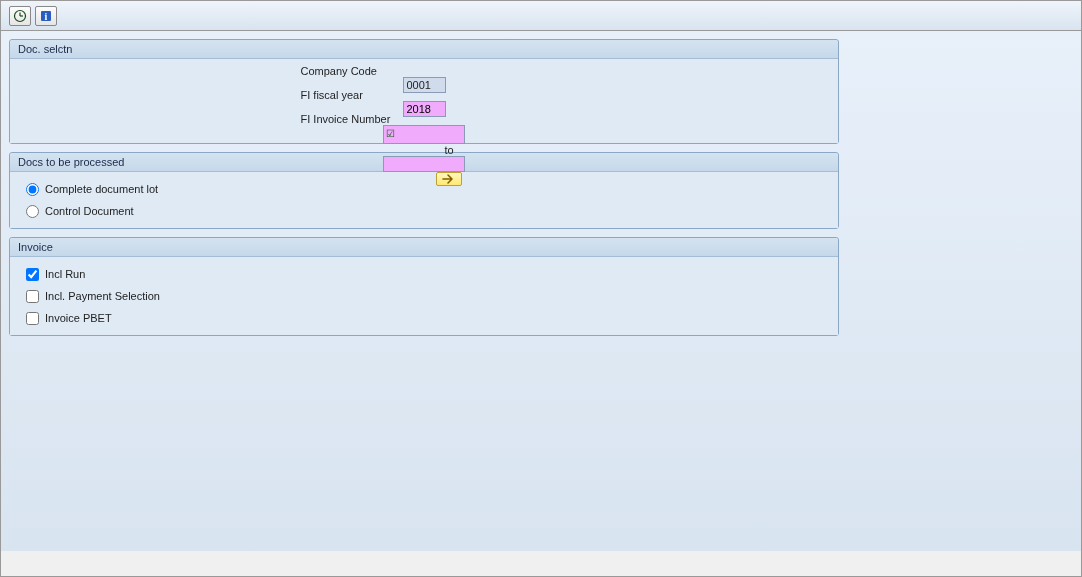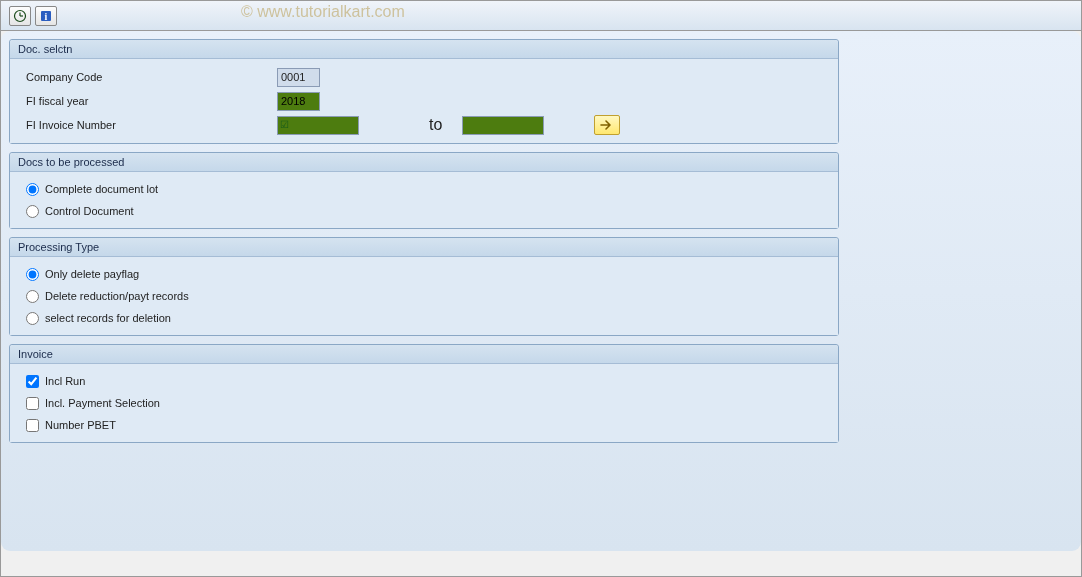--- a/index.html
+++ b/index.html
@@ -56,21 +56,20 @@
       top: 2px;
       color: #c8b888;
       font-size: 16px;
       pointer-events: none;
       opacity: 0.8;
     }
     .content-area {
       padding: 8px;
       background: linear-gradient(to bottom, #e8f0fa, #d8e4f0);
       height: calc(100% - 55px);
-      border-radius: 9px;
     }
     .groupbox {
       border: 1px solid #8aa7c5;
       border-radius: 3px;
       margin-bottom: 8px;
       background: #e0ebf5;
       width: 830px;
     }
     .groupbox-title {
       background: linear-gradient(to bottom, #d5e3f0, #c5d8ea);
@@ -81,42 +80,43 @@
       border-radius: 3px 3px 0 0;
     }
     .groupbox-content {
       padding: 6px 12px;
       background: #dfeaf5;
     }
     .field-row {
       display: flex;
       align-items: center;
       height: 24px;
+      flex-direction: column;
     }
     .field-label {
       width: 255px;
       font-size: 11px;
       color: #222;
       padding-left: 4px;
     }
     .field-input {
       border: 1px solid #8a9bb5;
-      background: #4d7c0f;
+      background: #f0abfc;
       height: 19px;
       font-size: 11px;
       padding: 1px 3px;
     }
     .field-input.readonly {
       background: #d0dceb;
       color: #222;
     }
     .field-input.small { width: 43px; }
     .field-input.med { width: 82px; }
     .to-label {
-      font-size: 16px;
+      font-size: 11px;
       margin: 0 20px 0 70px;
       color: #222;
     }
     .multi-select-btn {
       width: 26px;
       height: 20px;
       background: linear-gradient(to bottom, #fff8c0, #ffe870);
       border: 1px solid #c0a030;
       display: inline-flex;
       align-items: center;
@@ -168,21 +168,20 @@
         <line x1="7" y1="7" x2="7" y2="3.5" stroke="#1a4a1a" stroke-width="1.2"></line>
         <line x1="7" y1="7" x2="10" y2="7" stroke="#1a4a1a" stroke-width="1.2"></line>
       </svg>
     </div>
     <div class="toolbar-btn">
       <svg width="14" height="14" viewBox="0 0 14 14">
         <rect x="2" y="2" width="10" height="10" fill="#2a5dc0" rx="1"></rect>
         <text x="7" y="11" text-anchor="middle" fill="#fff" font-size="10" font-weight="bold" font-family="serif">i</text>
       </svg>
     </div>
-    <div class="watermark">© www.tutorialkart.com</div>
   </div>
 
   <div class="content-area">
 
     <div class="groupbox">
       <div class="groupbox-title">Doc. selctn</div>
       <div class="groupbox-content">
         <div class="field-row">
           <span class="field-label">Company Code</span>
           <input class="field-input readonly small" readonly="" value="0001" style="">
@@ -215,50 +214,33 @@
           <input type="radio" name="docs_processed" checked="" style="">
           <span class="radio-label">Complete document lot</span>
         </div>
         <div class="radio-row">
           <input type="radio" name="docs_processed" style="">
           <span class="radio-label">Control Document</span>
         </div>
       </div>
     </div>
 
-    <div class="groupbox">
-      <div class="groupbox-title">Processing Type</div>
-      <div class="groupbox-content">
-        <div class="radio-row">
-          <input type="radio" name="processing_type" checked="" style="">
-          <span class="radio-label">Only delete payflag</span>
-        </div>
-        <div class="radio-row">
-          <input type="radio" name="processing_type" style="">
-          <span class="radio-label">Delete reduction/payt records</span>
-        </div>
-        <div class="radio-row">
-          <input type="radio" name="processing_type" style="">
-          <span class="radio-label">select records for deletion</span>
-        </div>
-      </div>
-    </div>
 
     <div class="groupbox">
       <div class="groupbox-title">Invoice</div>
       <div class="groupbox-content">
         <div class="check-row">
           <input type="checkbox" checked="" style="">
           <span class="check-label">Incl Run</span>
         </div>
         <div class="check-row">
           <input type="checkbox" style="">
           <span class="check-label">Incl. Payment Selection</span>
         </div>
         <div class="check-row">
           <input type="checkbox" style="">
-          <span class="check-label">Number PBET</span>
+          <span class="check-label">Invoice PBET</span>
         </div>
       </div>
     </div>
 
   </div>
 </div>
 
 </body></html>

